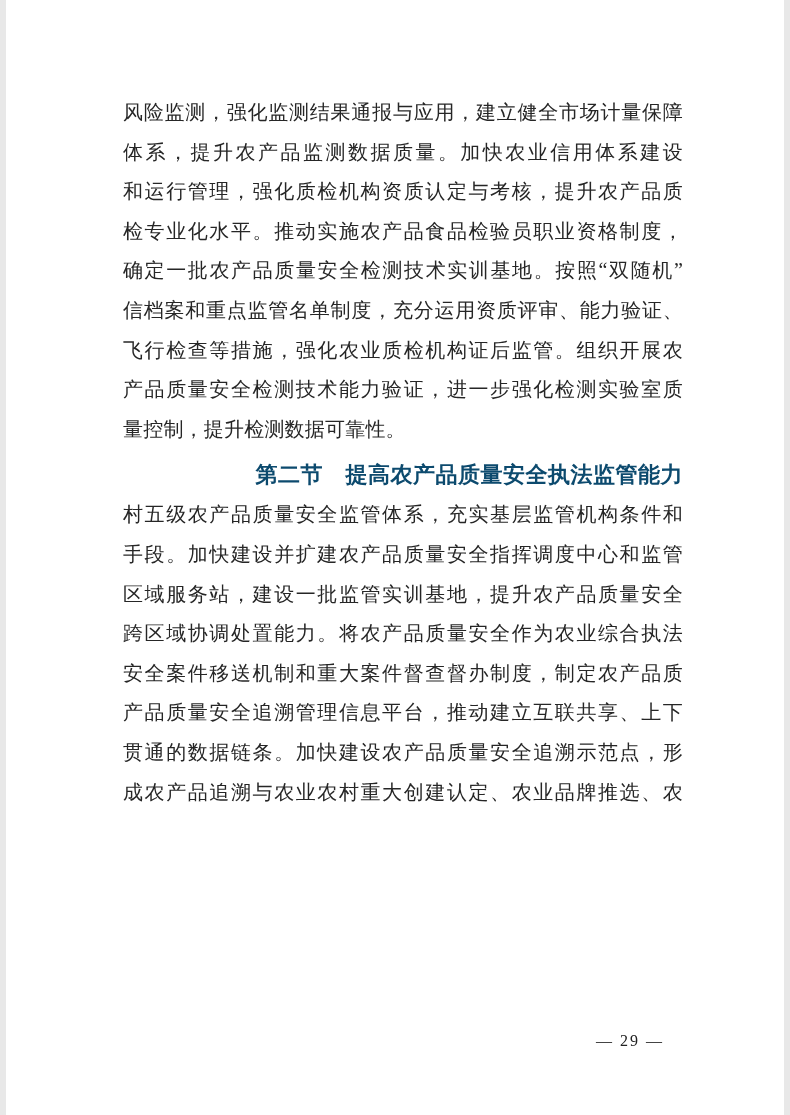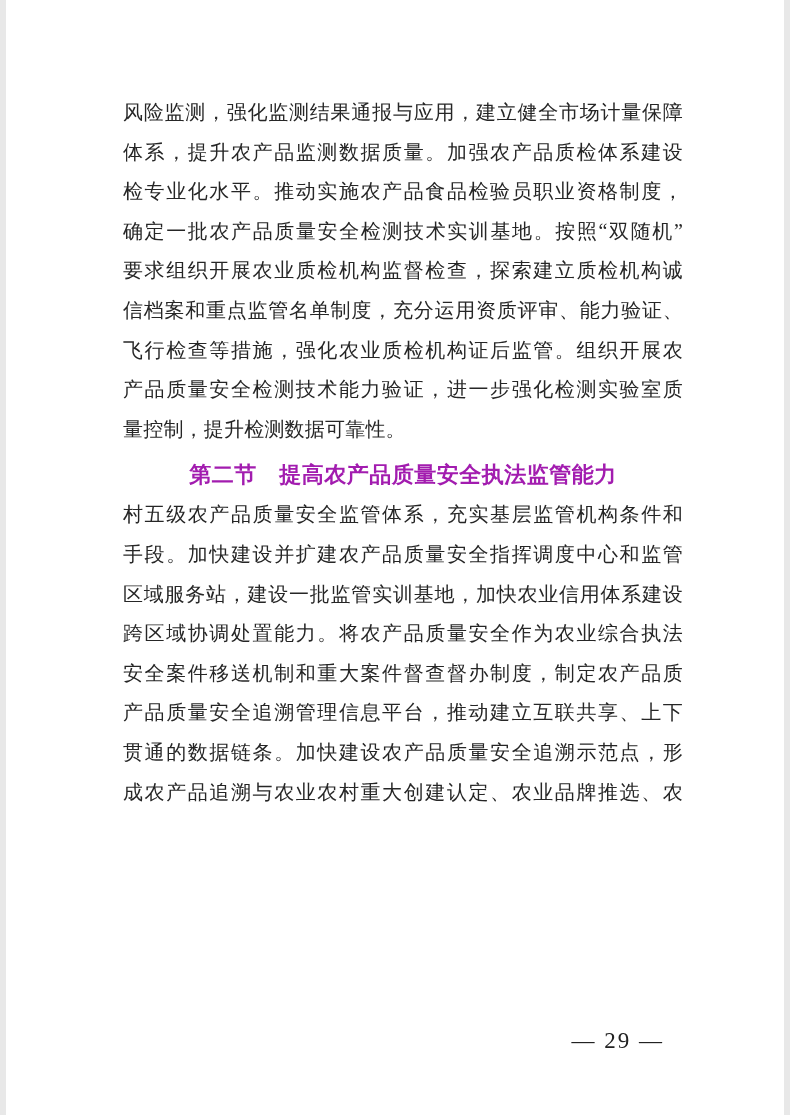--- a/index.html
+++ b/index.html
@@ -31,55 +31,55 @@
     text-align-last: left;
   }
   .line.indent {
     text-indent: 2em;
   }
   .heading {
     font-size: 22px;
     font-weight: bold;
     line-height: 40px;
     margin: 6px 0 0 0;
-    text-align: center;
-    color: #a21caf;
+    text-align: right;
+    color: #0c4a6e;
     letter-spacing: 0.5px;
   }
   .pagenum {
     position: absolute;
     top: 1026px;
     right: 120px;
-    font-size: 23px;
+    font-size: 16px;
     line-height: 30px;
     color: #222222;
     letter-spacing: 2px;
   }
 </style>
 </head>
 <body>
 
 <div class="page">
   <div class="textblock">
 
     <div class="line">风险监测，强化监测结果通报与应用，建立健全市场计量保障</div>
-    <div class="line">体系，提升农产品监测数据质量。加强农产品质检体系建设</div>
+    <div class="line">体系，提升农产品监测数据质量。加快农业信用体系建设</div>
+    <div class="line">和运行管理，强化质检机构资质认定与考核，提升农产品质</div>
     <div class="line">检专业化水平。推动实施农产品食品检验员职业资格制度，</div>
     <div class="line">确定一批农产品质量安全检测技术实训基地。按照“双随机”</div>
-    <div class="line">要求组织开展农业质检机构监督检查，探索建立质检机构诚</div>
     <div class="line">信档案和重点监管名单制度，充分运用资质评审、能力验证、</div>
     <div class="line">飞行检查等措施，强化农业质检机构证后监管。组织开展农</div>
     <div class="line">产品质量安全检测技术能力验证，进一步强化检测实验室质</div>
     <div class="line short">量控制，提升检测数据可靠性。</div>
 
     <h2 class="heading">第二节　提高农产品质量安全执法监管能力</h2>
 
     <div class="line">村五级农产品质量安全监管体系，充实基层监管机构条件和</div>
     <div class="line">手段。加快建设并扩建农产品质量安全指挥调度中心和监管</div>
-    <div class="line">区域服务站，建设一批监管实训基地，加快农业信用体系建设</div>
+    <div class="line">区域服务站，建设一批监管实训基地，提升农产品质量安全</div>
     <div class="line">跨区域协调处置能力。将农产品质量安全作为农业综合执法</div>
     <div class="line">安全案件移送机制和重大案件督查督办制度，制定农产品质</div>
     <div class="line">产品质量安全追溯管理信息平台，推动建立互联共享、上下</div>
     <div class="line">贯通的数据链条。加快建设农产品质量安全追溯示范点，形</div>
     <div class="line">成农产品追溯与农业农村重大创建认定、农业品牌推选、农</div>
 
   </div>
 
   <div class="pagenum">— 29 —</div>
 </div>

